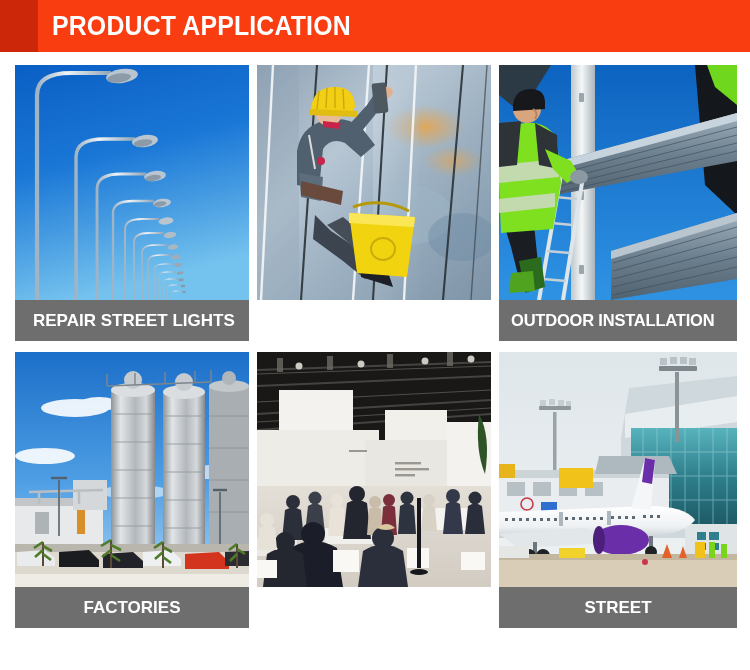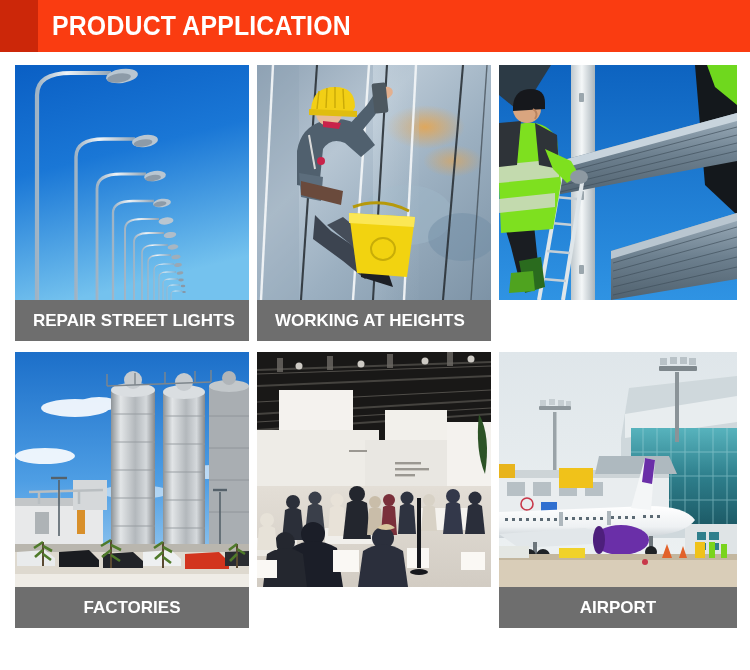--- a/index.html
+++ b/index.html
@@ -236,21 +236,20 @@
           </g>
 
           <g>
             <path d="M92 148 L158 152 L150 212 L100 208 Z" fill="#f2d310"></path>
             <path d="M92 148 L158 152 L157 162 L92 158 Z" fill="#fbe755"></path>
             <ellipse cx="126" cy="184" rx="12" ry="11" fill="none" stroke="#c8ad08" stroke-width="2"></ellipse>
             <path d="M96 142 Q124 132 152 146" stroke="#b6990a" stroke-width="3" fill="none"></path>
           </g>
         </svg>
       </div>
-      <div class="caption left">WORKING AT HEIGHTS</div>
     </div>
 
     <div class="card">
       <div class="thumb">
         <svg class="scene" viewBox="0 0 238 235" preserveAspectRatio="none">
           <defs>
             <linearGradient id="skyC" x1="0" y1="0" x2="0" y2="1">
               <stop offset="0" stop-color="#0d63c0"></stop>
               <stop offset="1" stop-color="#2f93e3"></stop>
             </linearGradient>
@@ -327,20 +326,21 @@
 
             <path d="M46 84 L72 96 L80 110 L68 118 L54 104 Z" fill="#7ee01f"></path>
             <ellipse cx="80" cy="112" rx="9" ry="7" fill="#8d99a2"></ellipse>
 
             <circle cx="28" cy="44" r="14" fill="#d9a57f"></circle>
             <path d="M14 40 Q16 24 32 24 Q46 24 46 38 L46 44 L14 46 Z" fill="#16181c"></path>
             <path d="M34 44 Q40 48 36 54" stroke="#b8835f" stroke-width="2" fill="none"></path>
           </g>
         </svg>
       </div>
+      <div class="caption left tight">OUTDOOR INSTALLATION</div>
     </div>
 
     <div class="card">
       <div class="thumb">
         <svg class="scene" viewBox="0 0 234 235" preserveAspectRatio="none">
           <defs>
             <linearGradient id="skyD" x1="0" y1="0" x2="0" y2="1">
               <stop offset="0" stop-color="#1c6fc9"></stop>
               <stop offset="0.55" stop-color="#4e9ee4"></stop>
               <stop offset="1" stop-color="#a9d3f1"></stop>
@@ -709,17 +709,17 @@
             <path d="M184 194 l4 12 h-8 Z" fill="#e2622a"></path>
             <rect x="196" y="190" width="10" height="16" fill="#f0c21a"></rect>
             <g fill="#7ad41c">
               <rect x="210" y="190" width="6" height="16"></rect>
               <rect x="222" y="192" width="6" height="14"></rect>
             </g>
             <circle cx="146" cy="210" r="3" fill="#c8384a"></circle>
           </g>
         </svg>
       </div>
-      <div class="caption center">AIRPORT</div>
+      <div class="caption center">STREET</div>
     </div>
 
   </div>
 </div>
 
 </body></html>

